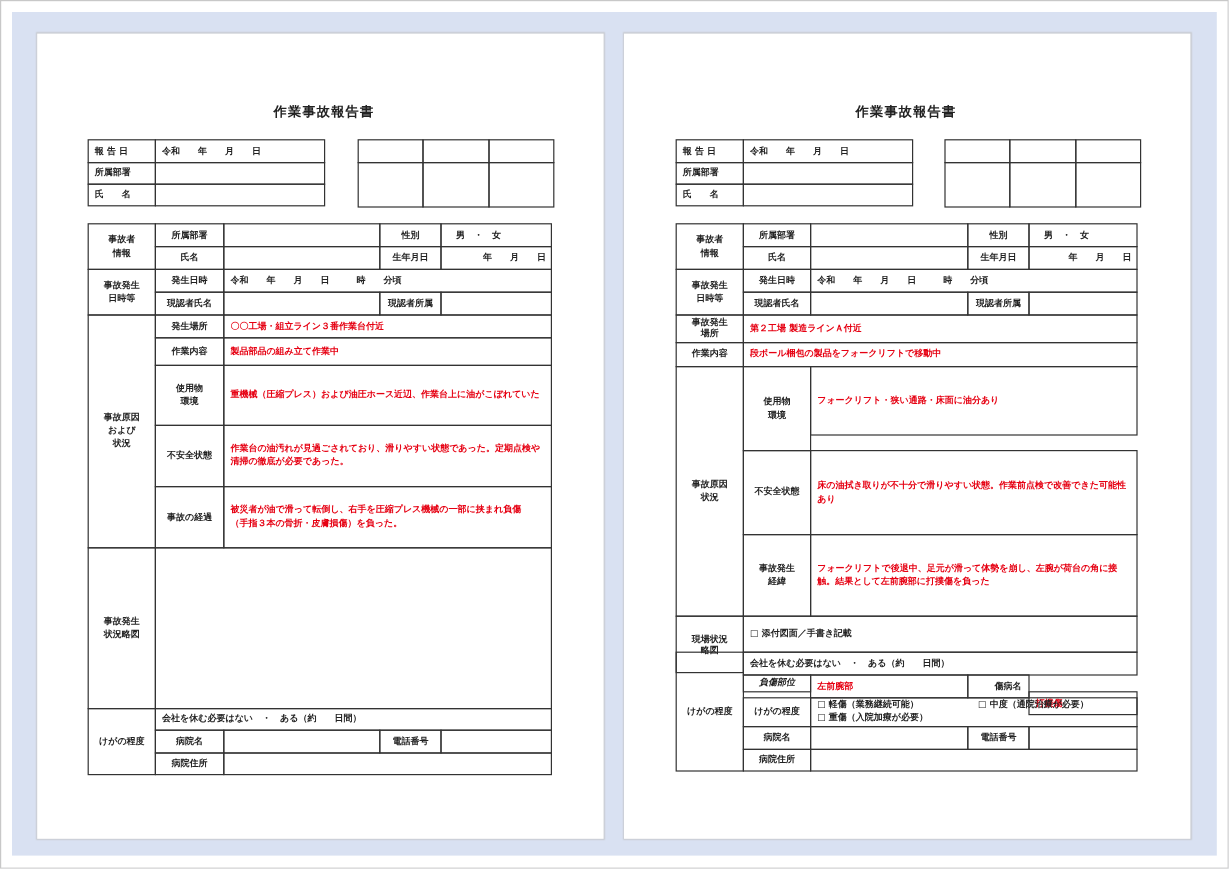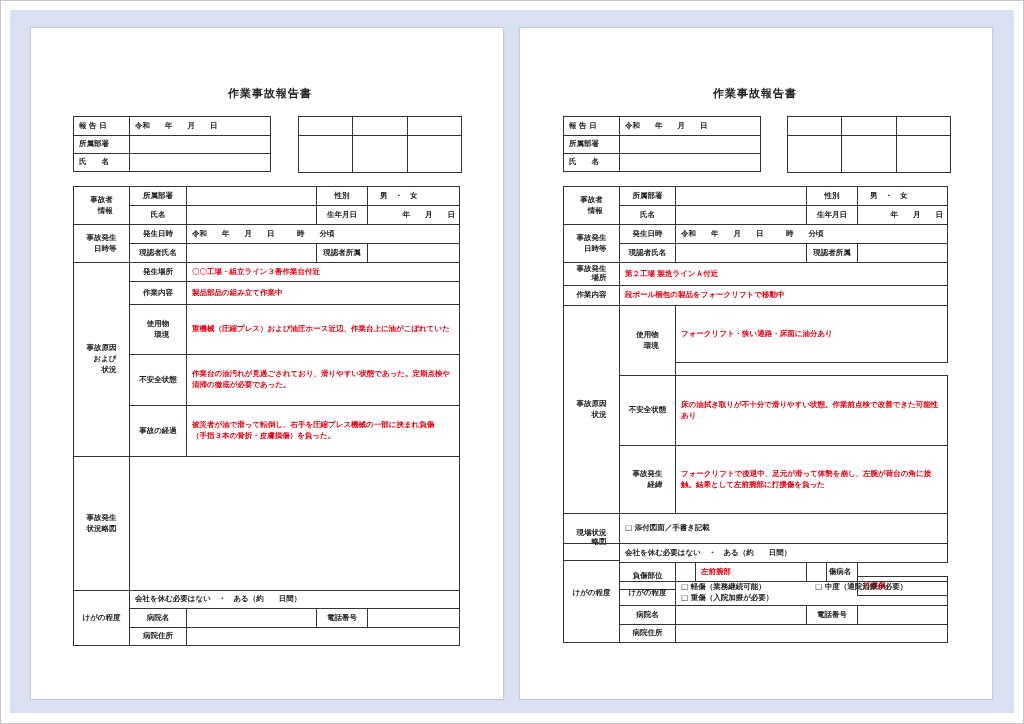--- a/index.html
+++ b/index.html
@@ -5,21 +5,21 @@
   html,body{margin:0;padding:0;}
   body{width:1024px;height:724px;background:#ffffff;position:relative;overflow:hidden;
        font-family:"DejaVu Sans","Liberation Sans",sans-serif;}
   .frame{position:absolute;left:0;top:0;width:1022px;height:722px;border:1px solid #c8c8c8;background:#fff;}
   .bg{position:absolute;left:10px;top:10px;width:1004px;height:703px;background:#d9e1f2;}
   .page{position:absolute;top:28px;width:472px;height:671px;background:#ffffff;
         box-shadow:0 0 1px 1px #c9ccd2;}
   .title{position:absolute;top:58px;font-size:11px;font-weight:bold;color:#222;letter-spacing:1px;}
   .c{position:absolute;border:1px solid #333;box-sizing:border-box;font-size:7.5px;font-weight:bold;
      color:#222;display:flex;align-items:center;overflow:hidden;line-height:1.45;}
-  .c.ctr{justify-content:center;text-align:right;}
+  .c.ctr{justify-content:center;text-align:center;}
   .c.l{justify-content:flex-start;padding-left:5px;}
   .red{color:#e60012;}
   .box{position:absolute;border:1px solid #333;box-sizing:border-box;}
 </style>
 </head>
 <body>
 
 <div class="frame"></div>
 <div class="bg"></div>
 
@@ -143,22 +143,22 @@
 <div class="c ctr" style="left:619px;top:445px;width:57px;height:69px;white-space:pre;">事故発生
 経緯</div>
 <div class="c l red" style="left:675px;top:445px;width:273px;height:69px;padding-right:4px;">フォークリフトで後退中、足元が滑って体勢を崩し、左腕が荷台の角に接触。結果として左前腕部に打撲傷を負った</div>
 
 <div class="c ctr" style="left:563px;top:513px;width:57px;height:48px;white-space:pre;line-height:1.2;">現場状況
 略図</div>
 <div class="c l" style="left:619px;top:513px;width:329px;height:31px;">□ 添付図面／手書き記載</div>
 
 <div class="c ctr" style="left:563px;top:543px;width:57px;height:100px;">けがの程度</div>
 <div class="c l" style="left:619px;top:543px;width:329px;height:20px;">会社を休む必要はない　・　ある（約　　日間）</div>
-<div class="c ctr" style="left:619px;top:562px;width:57px;height:28px;">負傷部位</div>
-<div class="c l red" style="left:675px;top:562px;width:132px;height:20px;margin-left:20px;">左前腕部</div>
+<div class="c ctr" style="left:619px;top:562px;width:57px;height:15px;font-style:italic;">負傷部位</div>
+<div class="c l red" style="left:675px;top:562px;width:132px;height:20px;">左前腕部</div>
 <div class="c ctr" style="left:806px;top:562px;width:52px;height:20px;padding-left:16px;">傷病名</div>
 <div class="c l red" style="left:857px;top:576px;width:91px;height:20px;">打撲傷</div>
 <div class="c ctr" style="left:619px;top:581px;width:57px;height:25px;">けがの程度</div>
 <div class="c" style="left:675px;top:581px;width:273px;height:25px;align-items:flex-start;padding-left:17px;">
   <div style="position:absolute;left:5px;top:0px;">□ 軽傷（業務継続可能）</div>
   <div style="position:absolute;left:139px;top:0px;">□ 中度（通院治療が必要）</div>
   <div style="position:absolute;left:5px;top:11px;">□ 重傷（入院加療が必要）</div>
 </div>
 <div class="c ctr" style="left:619px;top:605px;width:57px;height:20px;">病院名</div>
 <div class="c l" style="left:675px;top:605px;width:132px;height:20px;"></div>

